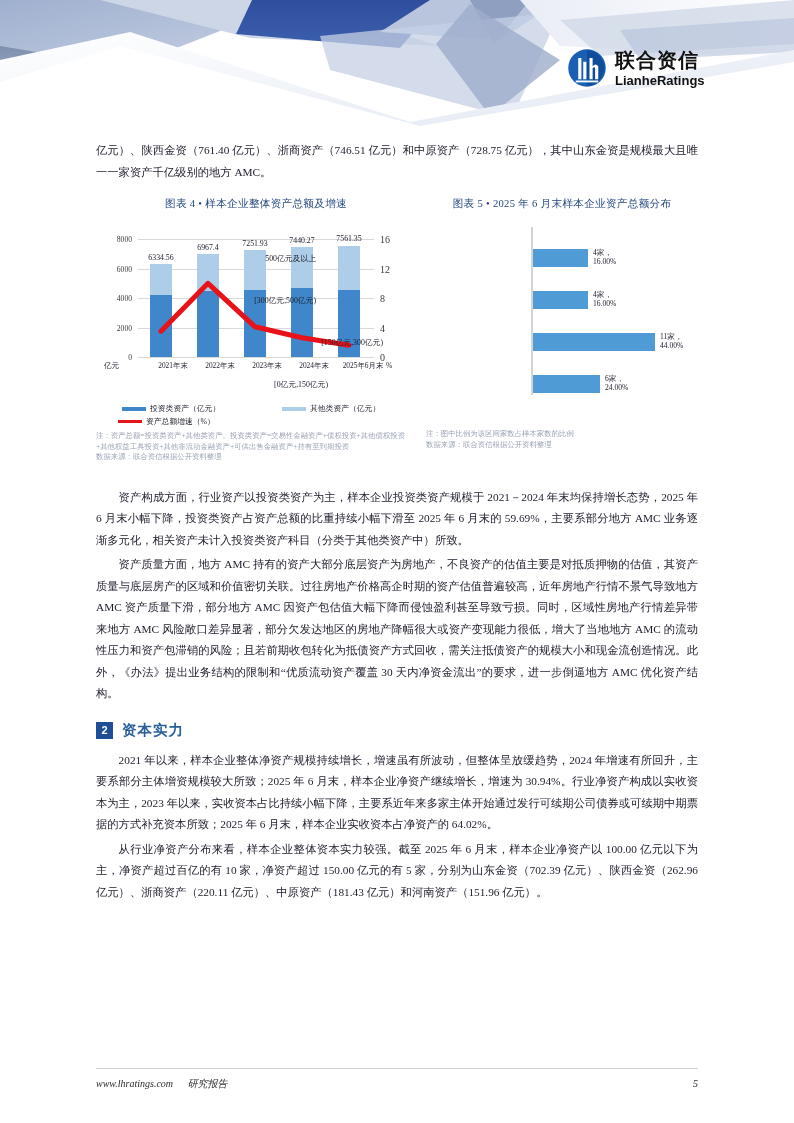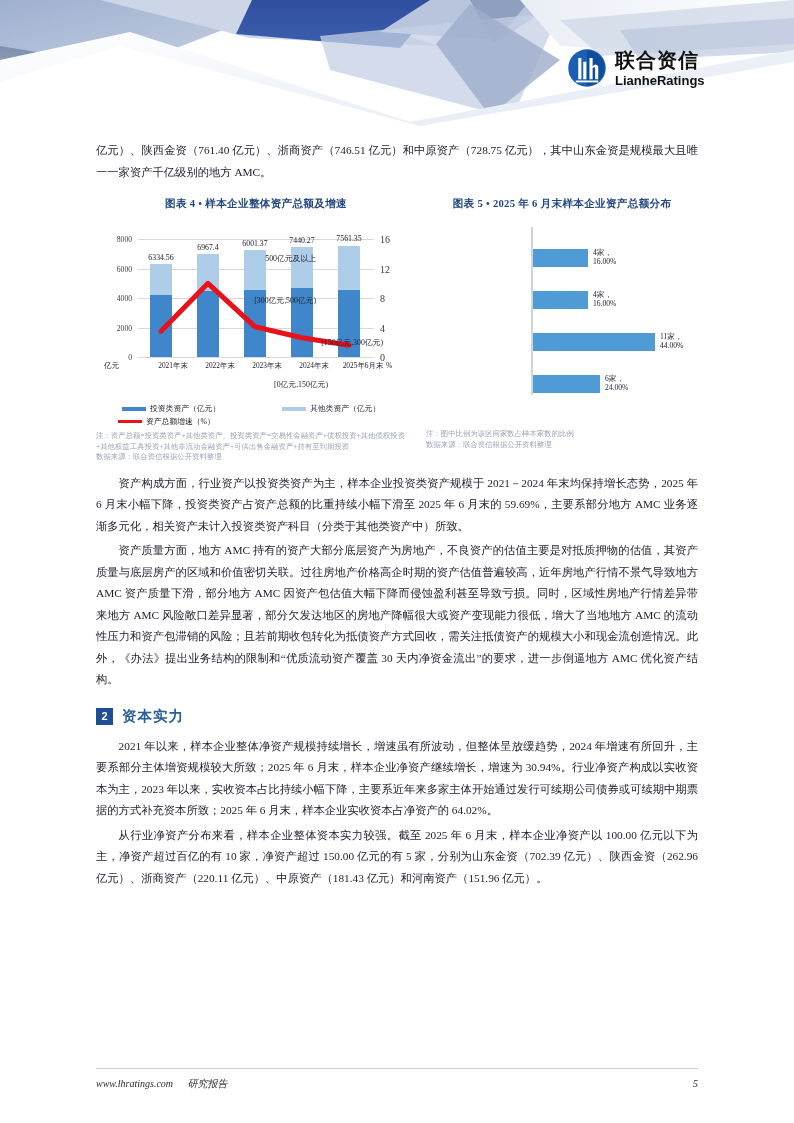--- a/index.html
+++ b/index.html
@@ -42,21 +42,21 @@
     font-family:"Liberation Sans","DejaVu Sans",sans-serif;
     font-size:14.5px;font-weight:bold;color:#2a6099;letter-spacing:1px;
   }
 
   
   .figures{display:flex;gap:10px;margin:14px 0 6px 0;}
   .fig{position:relative;}
   .fig-left{width:320px;}
   .fig-right{width:272px;}
   .fig-title{
-    text-align:center;font-size:10.6px;font-weight:bold;color:#22477e;
+    text-align:center;font-size:10.6px;font-weight:normal;color:#22477e;
     margin-bottom:6px;letter-spacing:.3px;
   }
   .fig-note{
     font-size:7.4px;line-height:10.6px;color:#9aa3b5;margin-top:4px;
   }
 
   
   .chart-a{position:relative;width:320px;height:170px;}
   .chart-a .plot{position:absolute;left:42px;top:22px;width:236px;height:118px;}
   .gridline{position:absolute;left:0;width:100%;height:1px;background:#d9d9d9;}
@@ -219,21 +219,21 @@
               <div class="bar-seg bar-dark" style="bottom:0;height:66.6px"></div>
             </div>
 
             <svg style="position:absolute;left:0;top:0;width:236px;height:118px;overflow:visible" viewBox="0 0 236 118" preserveAspectRatio="none">
               <polyline points="23,92.2 70,44.3 117,87.8 164,98.8 211,106.2" fill="none" stroke="#e8131a" stroke-width="5" stroke-linejoin="round" stroke-linecap="round"></polyline>
             </svg>
           </div>
 
           <div class="bar-label" style="left:65px;top:36px">6334.56</div>
           <div class="bar-label" style="left:112px;top:26px">6967.4</div>
-          <div class="bar-label" style="left:159px;top:22px">6001.37</div>
+          <div class="bar-label" style="left:159px;top:22px">7251.93</div>
           <div class="bar-label" style="left:206px;top:19px">7440.27</div>
           <div class="bar-label" style="left:253px;top:17px">7561.35</div>
 
           <div class="xlab" style="left:65px">2021年末</div>
           <div class="xlab" style="left:112px">2022年末</div>
           <div class="xlab" style="left:159px">2023年末</div>
           <div class="xlab" style="left:206px">2024年末</div>
           <div class="xlab" style="left:255px">2025年6月末</div>
 
           <div class="axis-unit-l">亿元</div>
@@ -298,21 +298,21 @@
             </div>
 
           </div>
         </div>
 
         <div class="fig-note" style="margin-top:22px">注：图中比例为该区间家数占样本家数的比例</div>
         <div class="fig-note" style="margin-top:0">数据来源：联合资信根据公开资料整理</div>
       </div>
     </div>
 
-    <p class="para indent" style="margin-top:10px">资产构成方面，行业资产以投资类资产为主，样本企业投资类资产规模于 2021－2024 年末均保持增长态势，2025 年 6 月末小幅下降，投资类资产占资产总额的比重持续小幅下滑至 2025 年 6 月末的 59.69%，主要系部分地方 AMC 业务逐渐多元化，相关资产未计入投资类资产科目（分类于其他类资产中）所致。</p>
+    <p class="para indent" style="margin-top:24px">资产构成方面，行业资产以投资类资产为主，样本企业投资类资产规模于 2021－2024 年末均保持增长态势，2025 年 6 月末小幅下降，投资类资产占资产总额的比重持续小幅下滑至 2025 年 6 月末的 59.69%，主要系部分地方 AMC 业务逐渐多元化，相关资产未计入投资类资产科目（分类于其他类资产中）所致。</p>
     <p class="para indent">资产质量方面，地方 AMC 持有的资产大部分底层资产为房地产，不良资产的估值主要是对抵质押物的估值，其资产质量与底层房产的区域和价值密切关联。过往房地产价格高企时期的资产估值普遍较高，近年房地产行情不景气导致地方 AMC 资产质量下滑，部分地方 AMC 因资产包估值大幅下降而侵蚀盈利甚至导致亏损。同时，区域性房地产行情差异带来地方 AMC 风险敞口差异显著，部分欠发达地区的房地产降幅很大或资产变现能力很低，增大了当地地方 AMC 的流动性压力和资产包滞销的风险；且若前期收包转化为抵债资产方式回收，需关注抵债资产的规模大小和现金流创造情况。此外，《办法》提出业务结构的限制和“优质流动资产覆盖 30 天内净资金流出”的要求，进一步倒逼地方 AMC 优化资产结构。</p>
 
     <div class="section-head">
       <span class="section-num">2</span>
       <span class="section-title">资本实力</span>
     </div>
 
     <p class="para indent">2021 年以来，样本企业整体净资产规模持续增长，增速虽有所波动，但整体呈放缓趋势，2024 年增速有所回升，主要系部分主体增资规模较大所致；2025 年 6 月末，样本企业净资产继续增长，增速为 30.94%。行业净资产构成以实收资本为主，2023 年以来，实收资本占比持续小幅下降，主要系近年来多家主体开始通过发行可续期公司债券或可续期中期票据的方式补充资本所致；2025 年 6 月末，样本企业实收资本占净资产的 64.02%。</p>
     <p class="para indent">从行业净资产分布来看，样本企业整体资本实力较强。截至 2025 年 6 月末，样本企业净资产以 100.00 亿元以下为主，净资产超过百亿的有 10 家，净资产超过 150.00 亿元的有 5 家，分别为山东金资（702.39 亿元）、陕西金资（262.96 亿元）、浙商资产（220.11 亿元）、中原资产（181.43 亿元）和河南资产（151.96 亿元）。</p>
   </div>

